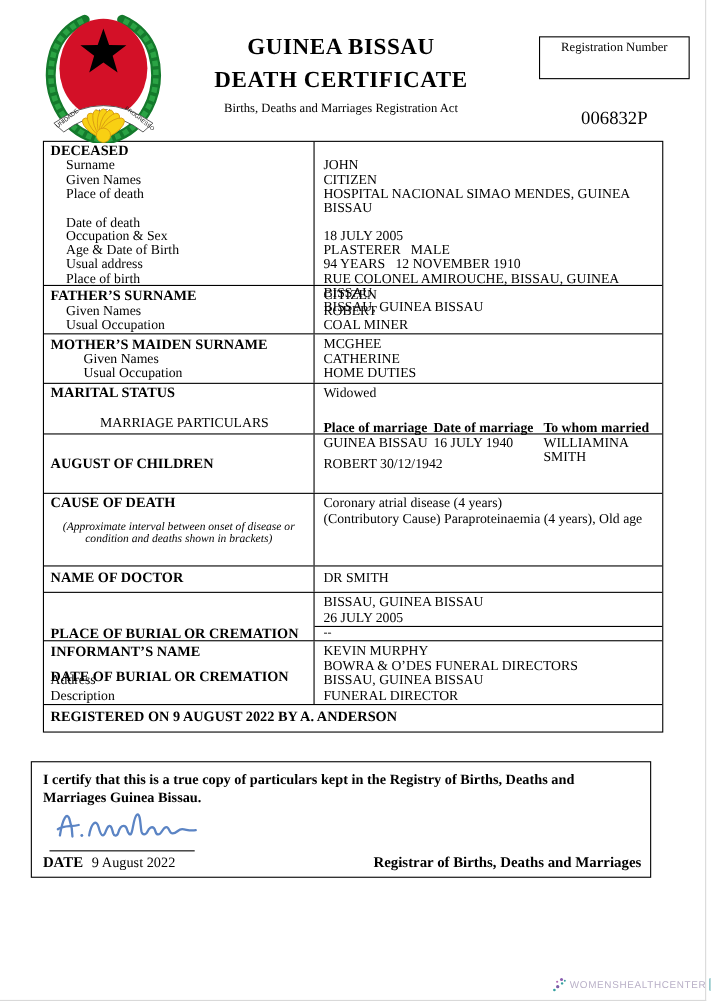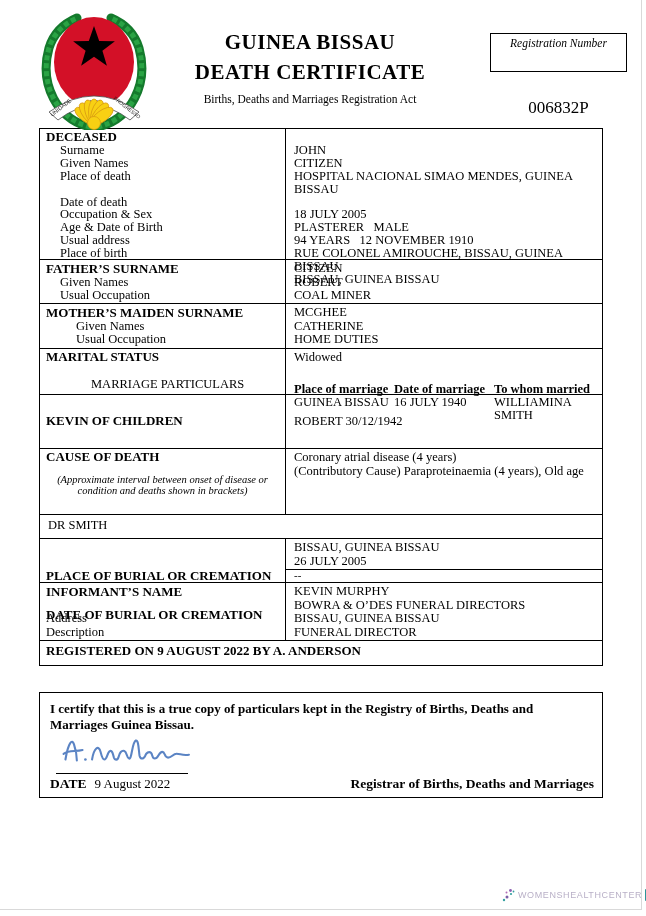--- a/index.html
+++ b/index.html
@@ -10,21 +10,21 @@
   .edge-h{position:absolute;left:0;top:909px;width:642px;height:1px;background:#d9d9d9;}
 
   
   .emblem{position:absolute;left:35px;top:8px;width:118px;height:122px;z-index:2;}
   .titles{position:absolute;left:155px;top:30px;width:310px;text-align:center;}
   .t-country{font-size:21px;font-weight:bold;letter-spacing:.5px;}
   .t-title{font-size:21px;font-weight:bold;margin-top:5px;letter-spacing:.5px;}
   .t-act{font-size:11.5px;margin-top:8px;}
   .regbox{position:absolute;left:490px;top:33px;width:137px;height:39px;border:1.2px solid #000;
           box-sizing:border-box;text-align:center;padding-top:3px;}
-  .reg-label{font-size:11.5px;line-height:13px;font-style:italic;}
+  .reg-label{font-size:11.5px;line-height:13px;}
   .reg-num{font-size:17px;line-height:19px;margin-top:48px;}
 
   
   .cert-table{position:absolute;left:39px;top:128px;width:564px;border:1.5px solid #000;box-sizing:border-box;}
   .row{display:flex;border-top:1.5px solid #000;box-sizing:border-box;}
   .row:first-child{border-top:none;}
   .lc{width:246px;border-right:1.5px solid #000;box-sizing:border-box;padding:2px 6px;}
   .rc{flex:1;box-sizing:border-box;padding:2px 8px;min-width:0;}
   .ln{font-size:12.5px;line-height:12.9px;min-height:12.9px;white-space:pre-wrap;}
   .b{font-weight:bold;font-size:13px;}
@@ -42,21 +42,21 @@
   .row-doctor .lc,.row-doctor .rc{padding-top:4px;}
   .row-burial .lc{padding-top:5px;}
   .row-burial .lc .ln{line-height:15px;min-height:15px;margin-top:24px;}
   .rc-burial{flex:1;display:flex;flex-direction:column;padding:0;min-width:0;}
   .burial-top{padding:2px 8px;height:30px;box-sizing:border-box;}
   .burial-bottom{border-top:1.2px solid #000;flex:1;padding:0 8px;}
   .burial-bottom .ln{font-size:11px;line-height:11px;min-height:11px;}
   .row-registered .lcfull{width:100%;padding:4px 6px;box-sizing:border-box;}
 
   
-  .certify{position:absolute;left:39px;top:692px;width:564px;height:106px;border:1.5px solid #000;
+  .certify{position:absolute;left:28px;top:692px;width:564px;height:106px;border:1.5px solid #000;
            box-sizing:border-box;padding:8px 10px;}
   .cert-text{font-weight:bold;font-size:13px;line-height:16px;width:542px;}
   .sig{position:absolute;left:16px;top:38px;width:150px;height:38px;}
   .sig-line{position:absolute;left:16px;top:80px;width:132px;height:1.2px;background:#000;}
   .cert-bottom{position:absolute;left:10px;right:8px;bottom:5px;display:flex;justify-content:space-between;
                font-size:13.5px;align-items:baseline;}
   .date-label{font-weight:bold;}
   .date-value{margin-left:8px;font-size:13px;}
   .registrar{font-weight:bold;}
 
@@ -173,39 +173,42 @@
           <div class="mh">To whom married</div>
           <div class="mv">GUINEA BISSAU</div>
           <div class="mv">16 JULY 1940</div>
           <div class="mv">WILLIAMINA SMITH</div>
         </div>
       </div>
     </div>
 
     <div class="row h-children row-children">
       <div class="lc">
-        <div class="ln b">KEVIN OF CHILDREN</div>
+        <div class="ln b">AUGUST OF CHILDREN</div>
       </div>
       <div class="rc">
         <div class="ln">ROBERT 30/12/1942</div>
       </div>
     </div>
 
     <div class="row h-cause">
       <div class="lc">
         <div class="ln b">CAUSE OF DEATH</div>
         <div class="cause-note">(Approximate interval between onset of disease or condition and deaths shown in brackets)</div>
       </div>
       <div class="rc lh14">
         <div class="ln">Coronary atrial disease (4 years)</div>
         <div class="ln">(Contributory Cause) Paraproteinaemia (4 years), Old age</div>
       </div>
     </div>
 
     <div class="row h-doctor row-doctor">
+      <div class="lc">
+        <div class="ln b">NAME OF DOCTOR</div>
+      </div>
       <div class="rc">
         <div class="ln">DR SMITH</div>
       </div>
     </div>
 
     <div class="row h-burial row-burial">
       <div class="lc">
         <div class="ln b">PLACE OF BURIAL OR CREMATION</div>
         <div class="ln b">DATE OF BURIAL OR CREMATION</div>
       </div>

